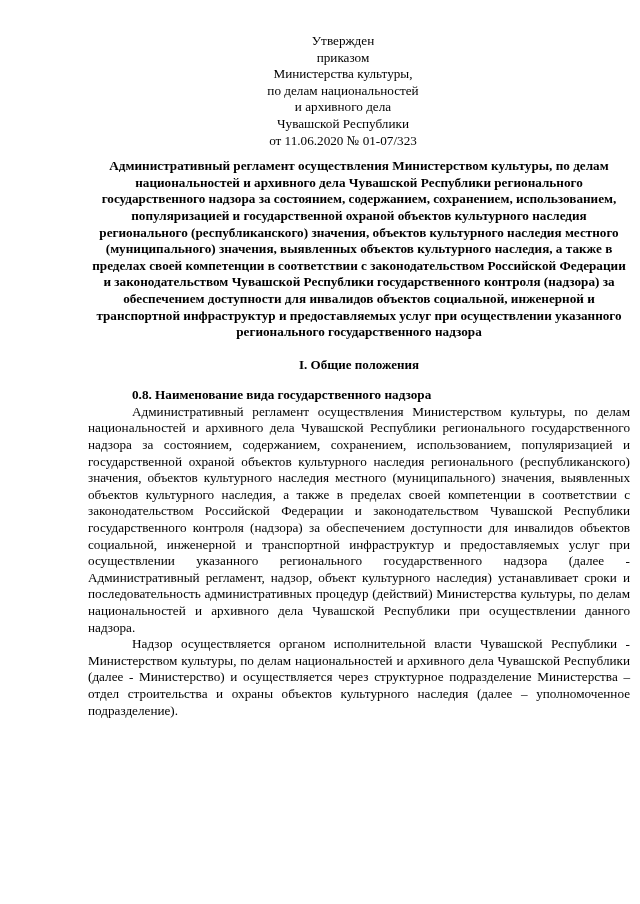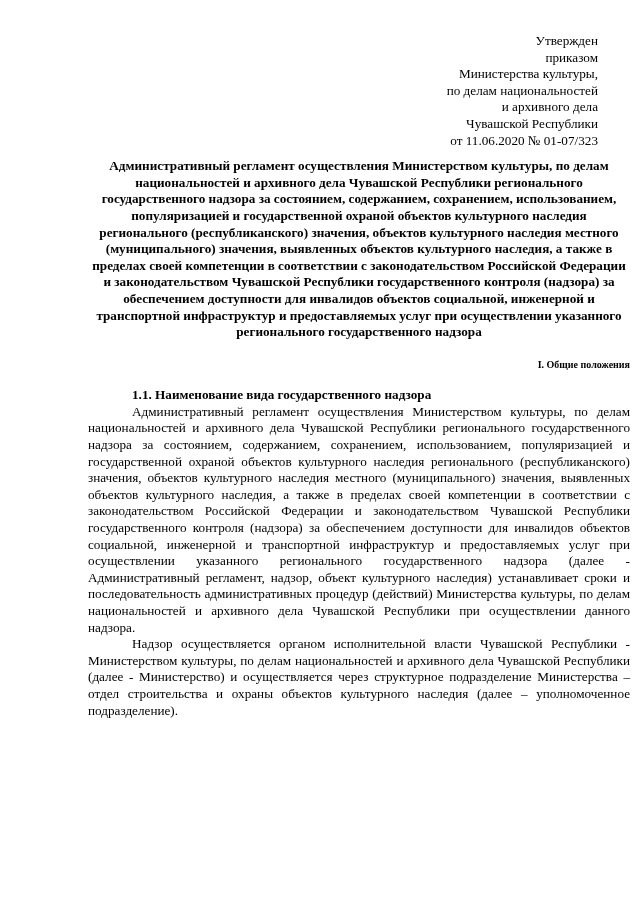--- a/index.html
+++ b/index.html
@@ -20,37 +20,37 @@
     box-sizing: border-box;
     width: 640px;
     height: 904px;
     background: #ffffff;
     padding: 33px 10px 0 88px; 
     font-size: 13.2px;
     line-height: 16.6px;
   }
   .approval {
     white-space: pre-line;       
-    text-align: right;
+    text-align: center;
     padding-right: 32px;         
     font-weight: normal;
   }
   .doc-title {
     margin: 9px 0 0 0;
     font-size: 13.2px;
     line-height: 16.6px;
     font-weight: bold;
     text-align: center;
   }
   .section-heading {
     margin: 16px 0 0 0;
-    font-size: 10px;
+    font-size: 13px;
     line-height: 16.6px;
     font-weight: bold;
-    text-align: right;
+    text-align: center;
   }
   .sub-heading {
     margin: 14px 0 0 0;
     font-size: 13.2px;
     line-height: 16.6px;
     font-weight: bold;
     text-align: justify;
     text-indent: 44px;
   }
   .sub-heading.tight {
@@ -72,20 +72,20 @@
 Министерства культуры,
 по делам национальностей
 и архивного дела
 Чувашской Республики
 от 11.06.2020 № 01-07/323</div>
 
   <h1 class="doc-title">Административный регламент осуществления Министерством культуры, по делам национальностей и архивного дела Чувашской Республики регионального государственного надзора за состоянием, содержанием, сохранением, использованием, популяризацией и государственной охраной объектов культурного наследия регионального (республиканского) значения, объектов культурного наследия местного (муниципального) значения, выявленных объектов культурного наследия, а также в пределах своей компетенции в соответствии с законодательством Российской Федерации и законодательством Чувашской Республики государственного контроля (надзора) за обеспечением доступности для инвалидов объектов социальной, инженерной и транспортной инфраструктур и предоставляемых услуг при осуществлении указанного регионального государственного надзора</h1>
 
   <h2 class="section-heading">I. Общие положения</h2>
 
-  <h3 class="sub-heading">1.1. Наименование вида государственного надзора</h3>
+  <h3 class="sub-heading">0.8. Наименование вида государственного надзора</h3>
 
   <p class="body-par">Административный регламент осуществления Министерством культуры, по делам национальностей и архивного дела Чувашской Республики регионального государственного надзора за состоянием, содержанием, сохранением, использованием, популяризацией и государственной охраной объектов культурного наследия регионального (республиканского) значения, объектов культурного наследия местного (муниципального) значения, выявленных объектов культурного наследия, а также в пределах своей компетенции в соответствии с законодательством Российской Федерации и законодательством Чувашской Республики государственного контроля (надзора) за обеспечением доступности для инвалидов объектов социальной, инженерной и транспортной инфраструктур и предоставляемых услуг при осуществлении указанного регионального государственного надзора (далее - Административный регламент, надзор, объект культурного наследия) устанавливает сроки и последовательность административных процедур (действий) Министерства культуры, по делам национальностей и архивного дела Чувашской Республики при осуществлении данного надзора.</p>
 
 
   <p class="body-par">Надзор осуществляется органом исполнительной власти Чувашской Республики - Министерством культуры, по делам национальностей и архивного дела Чувашской Республики (далее - Министерство) и осуществляется через структурное подразделение Министерства – отдел строительства и охраны объектов культурного наследия (далее – уполномоченное подразделение).</p>
 
 </div>
 
 </body></html>

